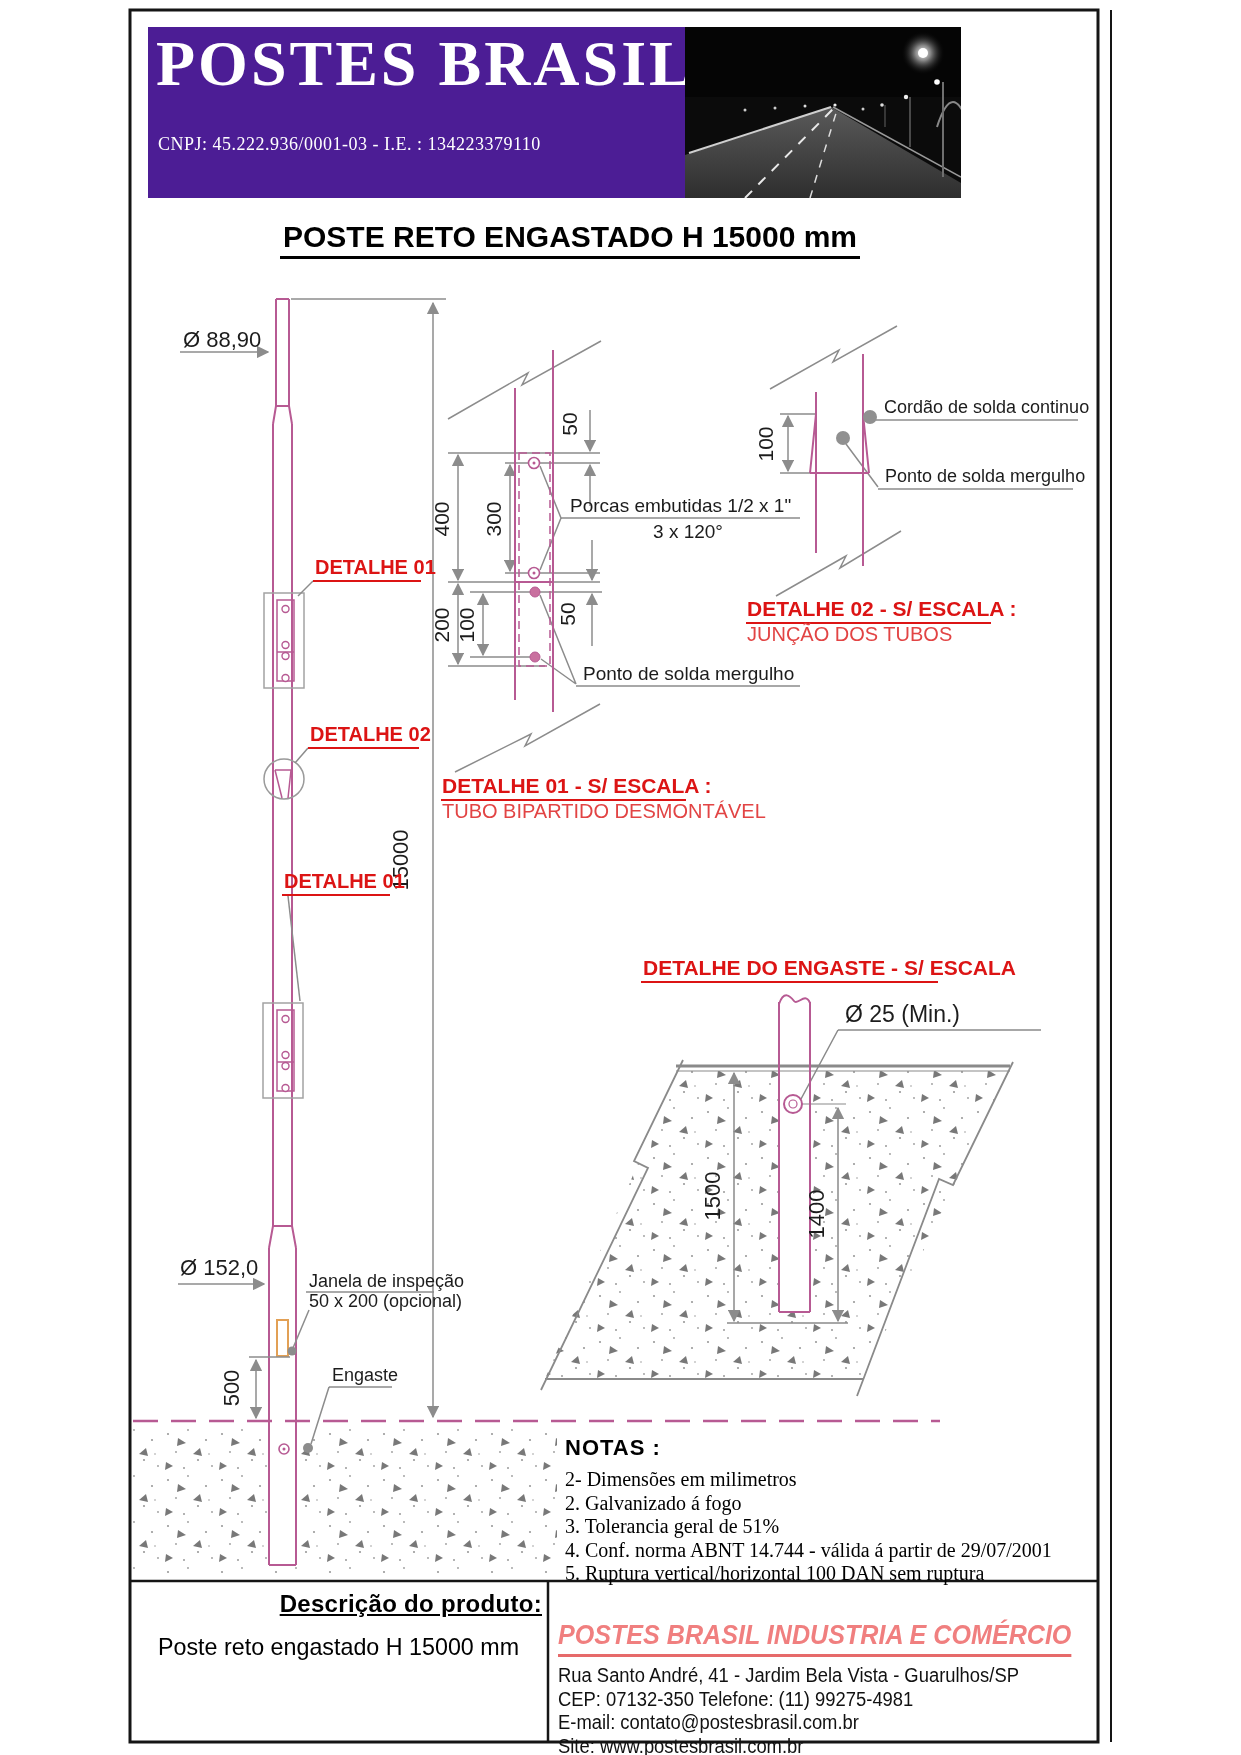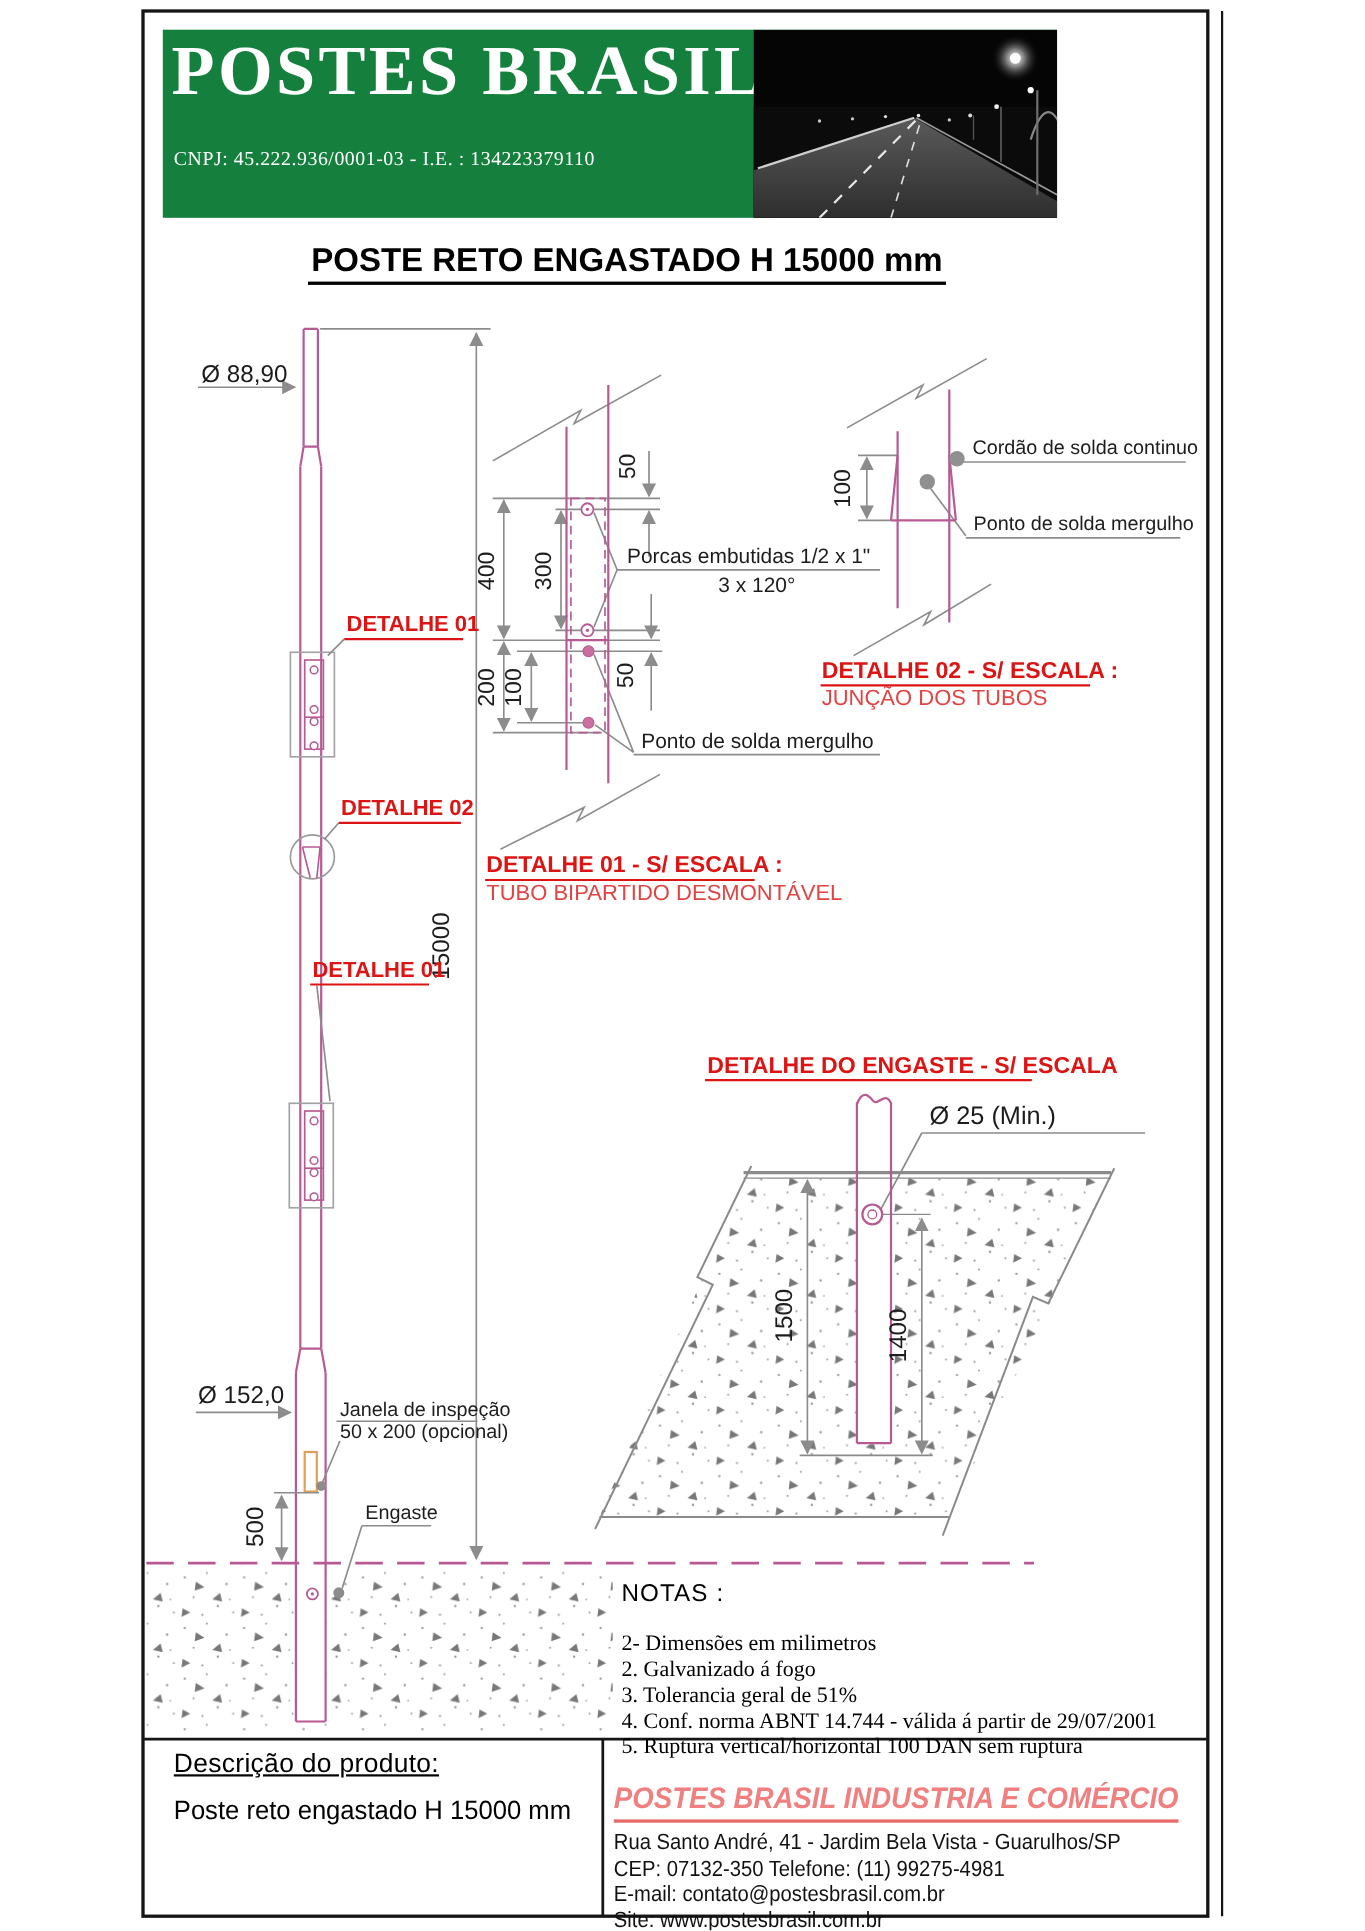--- a/index.html
+++ b/index.html
@@ -1,40 +1,40 @@
 <!DOCTYPE html>
 <html><head>
 <meta charset="utf-8">
 <style>
   html,body{margin:0;padding:0;background:#fff;}
   .sheet{position:relative;width:1241px;height:1755px;background:#fff;
          font-family:"Liberation Sans",sans-serif;overflow:hidden;}
   svg.draw{position:absolute;left:0;top:0;}
 
   
-  .header{position:absolute;left:148px;top:27px;width:813px;height:171px;background:#15803d;
+  .header{position:absolute;left:148px;top:27px;width:813px;height:171px;background:#4c1d95;
           color:#fff;font-family:"Liberation Serif",serif;}
   .brand{position:absolute;left:8px;top:0px;font-size:64px;font-weight:bold;letter-spacing:3px;white-space:nowrap;}
   .co-line{position:absolute;left:10px;top:82px;font-size:18px;font-weight:bold;letter-spacing:.5px;white-space:nowrap;}
   .cnpj-line{position:absolute;left:10px;top:107px;font-size:18px;font-weight:normal;letter-spacing:.5px;white-space:nowrap;}
   .photo{position:absolute;right:0;top:0;width:276px;height:171px;}
 
   
   .title{position:absolute;left:88px;top:220px;width:964px;text-align:center;
          font-size:30px;font-weight:bold;color:#000;}
   .title span{border-bottom:3px solid #000;padding:0 3px 3px;}
 
   
   .notes{position:absolute;left:565px;top:1435px;width:540px;color:#000;}
-  .notes .nh{font-size:22px;font-weight:normal;letter-spacing:1px;margin-bottom:22px;}
+  .notes .nh{font-size:22px;font-weight:bold;letter-spacing:1px;margin-bottom:7px;}
   .notes .ni{font-family:"Liberation Serif",serif;font-size:20px;line-height:23.5px;white-space:nowrap;}
 
   
   .desc{position:absolute;left:158px;top:1590px;width:384px;color:#000;}
-  .desc .dh{font-size:24px;font-weight:normal;text-decoration:underline;letter-spacing:.3px;white-space:nowrap;}
+  .desc .dh{font-size:24px;font-weight:bold;text-decoration:underline;letter-spacing:.3px;white-space:nowrap;text-align:right;}
   .desc .dv{margin-top:15px;font-size:24px;white-space:nowrap;transform:scaleX(.97);transform-origin:0 0;}
   .company{position:absolute;left:558px;top:1620px;width:540px;}
   .company .ct{font-size:27px;font-weight:bold;font-style:italic;color:#f07f7f;
                border-bottom:3px solid #e66a6a;padding-bottom:3px;white-space:nowrap;
                width:552px;transform:scaleX(.93);transform-origin:0 0;}
   .company .ca{margin-top:7px;font-size:20px;line-height:22.5px;color:#111;
                white-space:nowrap;transform:scaleX(.92);transform-origin:0 0;}
   .company .ca div{margin-bottom:1px;}
 </style>
 </head>

